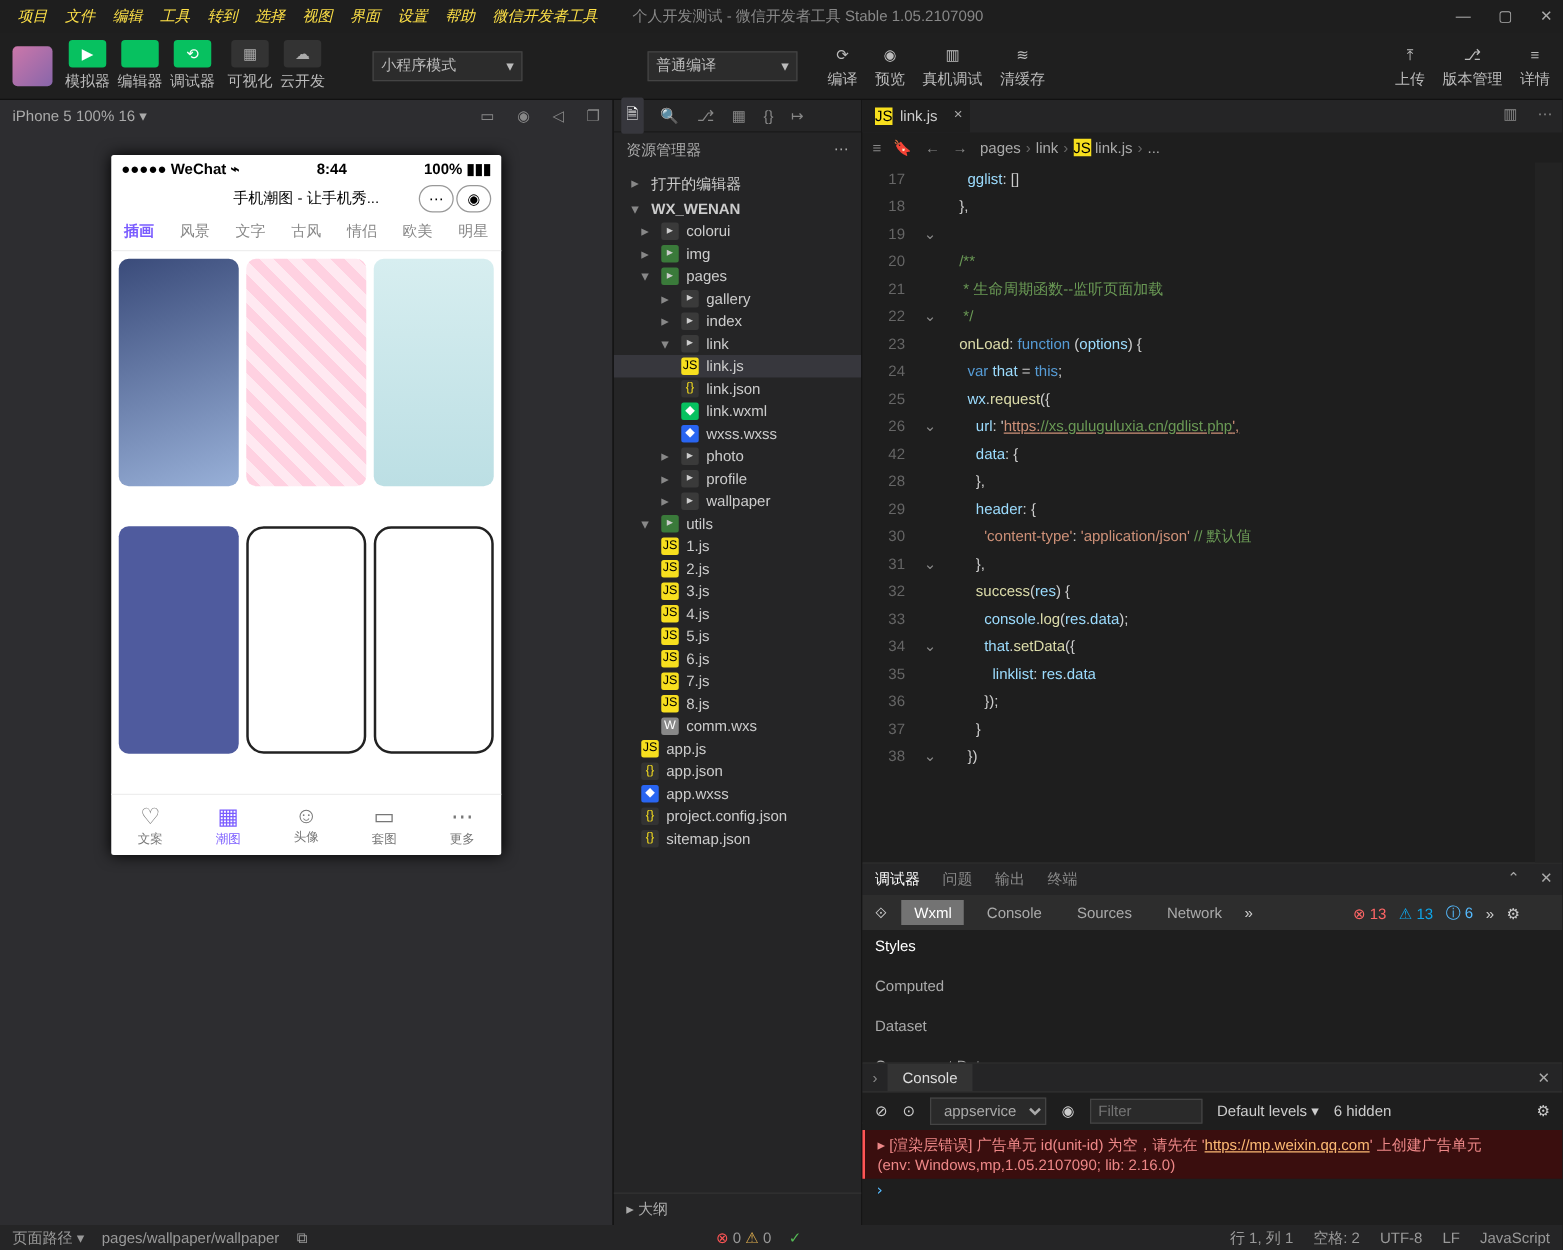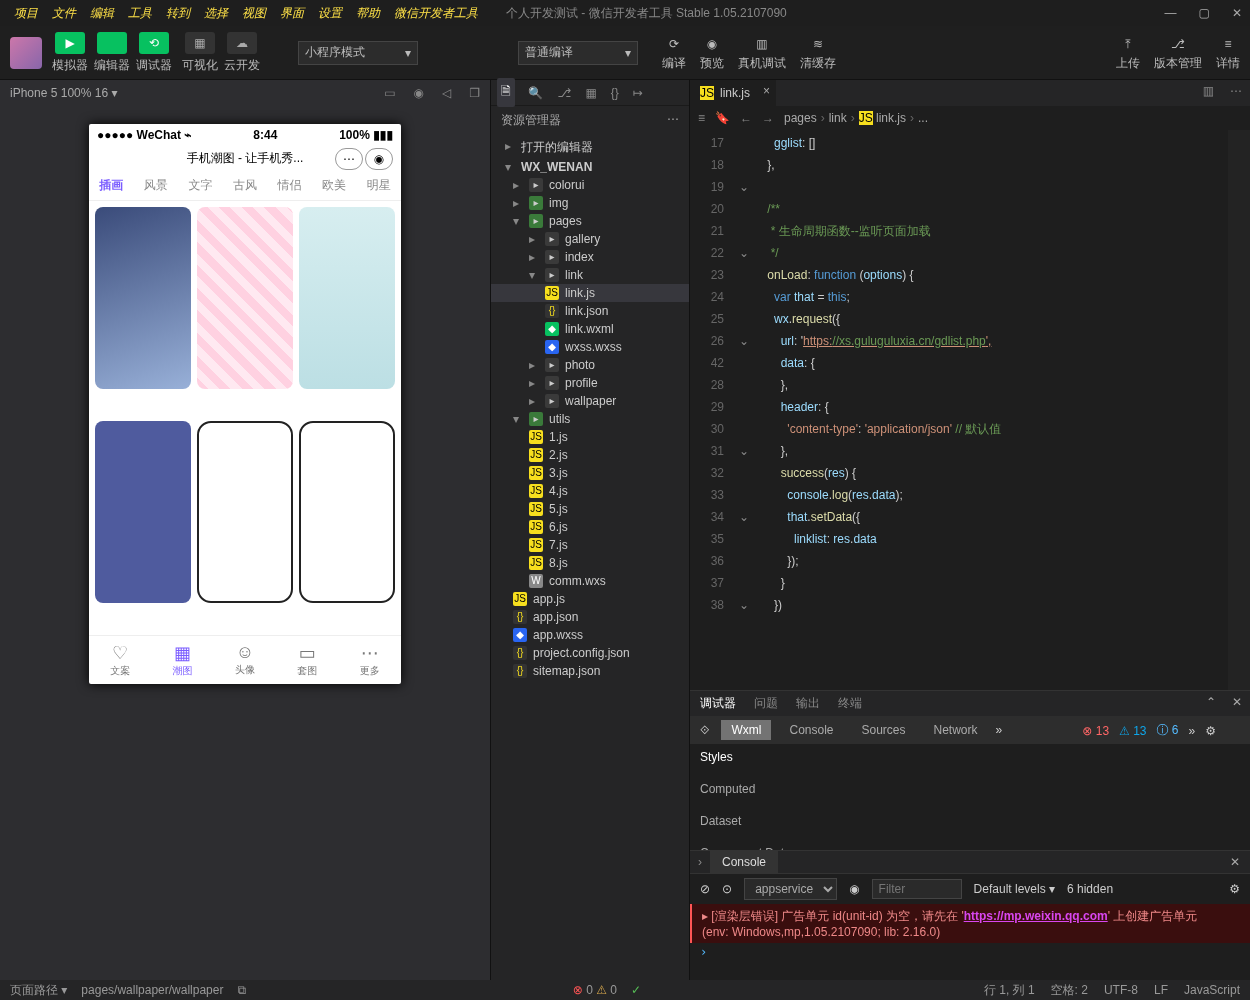--- a/index.html
+++ b/index.html
@@ -87,21 +87,21 @@
 .dtabs .badges{position:absolute;right:34px;top:6px;display:flex;gap:10px;align-items:center;}
 .styhdr{display:flex;gap:18px;padding:6px 10px;border-bottom:1px solid #333;color:#aaa;flex-direction:column;}
 .styhdr span.on{color:#fff;}
 .filterrow{display:flex;padding:4px 10px;gap:8px;align-items:center;border-bottom:1px solid #333;color:#777;}
 .filterrow input{background:transparent;border:1px solid #444;color:#aaa;padding:2px 6px;flex:1;}
 .console { background:#1e1e1e;}
 .ctitle { background:#333; padding:4px 12px; color:#ddd; display:inline-block;}
 .cbar { display:flex; gap:12px; padding:4px 10px; align-items:center; border-top:1px solid #333; position:relative;}
 .cbar select,.cbar input{background:#2a2a2a;border:1px solid #444;color:#aaa;padding:2px 6px;}
 .cmsg { background:#3a0e0e; color:#e88; padding:4px 10px; font-family:Consolas,monospace; border-left:2px solid #f55;}
-.cmsg a{color:#d946ef;text-decoration:underline;font-weight:bold;}
+.cmsg a{color:#fdba74;text-decoration:underline;}
 .cprompt{color:#5bf;padding:2px 10px;font-family:Consolas,monospace;}
 
 .status { height:20px; background:#252526; display:flex; align-items:center; padding:0 10px; color:#999; gap:14px; font-size:11px;}
 .status .warn{color:#d9a94d;} .status .err{color:#f55;}
 </style>
 </head>
 <body>
 
 <div class="menubar row">
   <span class="mi">项目</span>
@@ -371,20 +371,21 @@
         </div>
         <div class="nd lv1  ">
           <span class="fi json">{}</span>
           <span>project.config.json</span>
         </div>
         <div class="nd lv1  ">
           <span class="fi json">{}</span>
           <span>sitemap.json</span>
         </div>
       </div>
+    <div class="outline"><span class="ch">▸ </span><span>大纲</span></div>
   </div>
 
   <div class="editor col">
     <div class="tabbar">
       <div class="tab">
           <span class="fi js">JS</span>
           <span>link.js</span>
           <span class="cx">×</span>
         </div>
       <div class="sp"></div>

